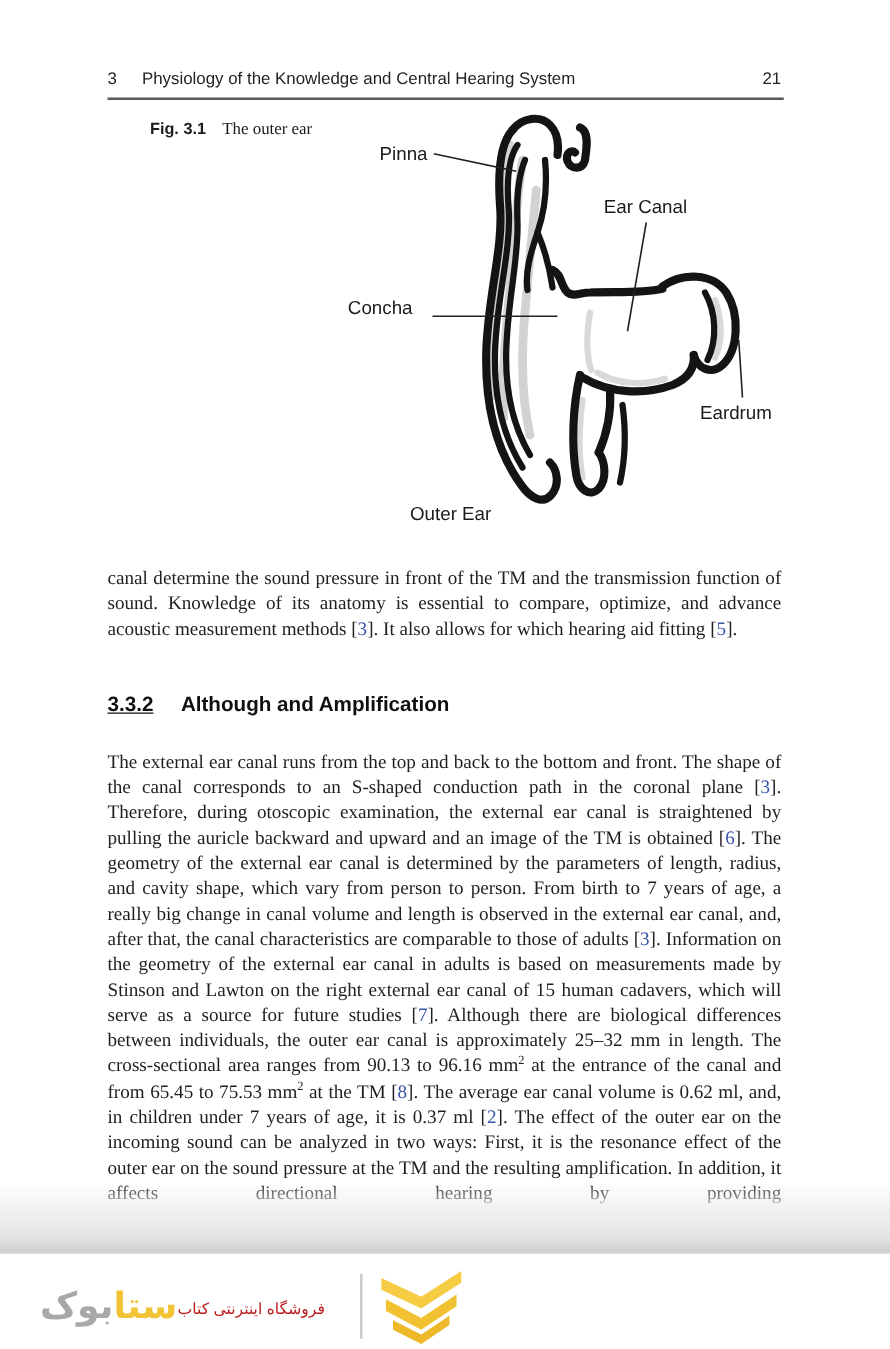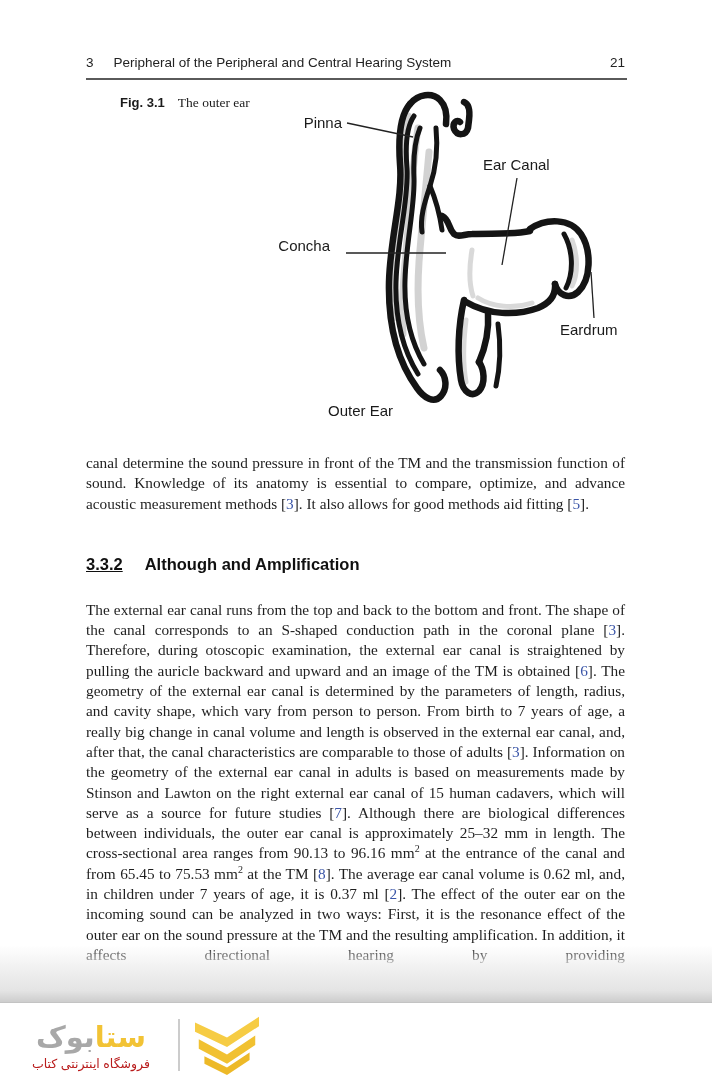--- a/index.html
+++ b/index.html
@@ -66,21 +66,21 @@
     position:absolute;left:0;top:945px;width:712px;height:57px;
     background:linear-gradient(180deg, rgba(255,255,255,0) 0%, #efefef 45%, #e4e4e4 80%, #cdcdcd 100%);
     border-bottom:1px solid #c3c3c3;
   }
 
   
   .footer{position:absolute;left:0;top:1003px;width:712px;height:76px;background:#fff;}
   .footer-left{
     position:absolute;left:32px;top:10px;display:flex;align-items:center;
   }
-  .wordmark-col{display:flex;flex-direction:column;align-items:center;margin-right:17px;}
+  .wordmark-col{display:flex;flex-direction:row;align-items:center;margin-right:17px;}
   .wordmark{
     direction:rtl;font-family:"Liberation Sans","DejaVu Sans",sans-serif;
     font-weight:bold;font-size:29px;line-height:34px;white-space:nowrap;
   }
   .wm-gold{color:#F2C335;}
   .wm-gray{color:#A8A8A8;}
   .tagline{
     direction:rtl;font-family:"Liberation Sans","DejaVu Sans",sans-serif;
     font-size:12.5px;color:#b91c1c;margin-top:2px;white-space:nowrap;
   }
@@ -95,21 +95,21 @@
     font-weight:bold;font-size:21px;letter-spacing:6.5px;color:#161616;
     margin-top:6px;white-space:nowrap;
   }
   .gold{color:#F2B718;}
 </style>
 </head>
 <body>
 
 <div class="page-header">
   <span class="chapter-num">3</span>
-  <span class="chapter-title">Peripheral of the Peripheral and Central Hearing System</span>
+  <span class="chapter-title">Physiology of the Knowledge and Central Hearing System</span>
   <span class="page-num">21</span>
 </div>
 <div class="header-rule"></div>
 
 <div class="fig-caption">
   <span class="lbl">Fig. 3.1</span><span>The outer ear</span>
 </div>
 
 <svg class="ear-svg" width="380" height="348" viewBox="0 0 380 348">
 
@@ -144,21 +144,21 @@
   <line class="ptr" x1="331" y1="184" x2="334" y2="230"></line>
 
   <text x="82" y="40" text-anchor="end">Pinna</text>
   <text x="223" y="82">Ear Canal</text>
   <text x="70" y="163" text-anchor="end">Concha</text>
   <text x="300" y="247">Eardrum</text>
   <text x="68" y="328">Outer Ear</text>
 </svg>
 
 <div class="content">
-  <p class="para"><span>canal determine the sound pressure in front of the TM and the transmission function of sound. Knowledge of its anatomy is essential to compare, optimize, and advance acoustic measurement methods [</span><span class="cite">3</span><span>]. It also allows for good methods aid fitting [</span><span class="cite">5</span><span>].</span></p>
+  <p class="para"><span>canal determine the sound pressure in front of the TM and the transmission function of sound. Knowledge of its anatomy is essential to compare, optimize, and advance acoustic measurement methods [</span><span class="cite">3</span><span>]. It also allows for which hearing aid fitting [</span><span class="cite">5</span><span>].</span></p>
   <div class="section-heading">
     <span class="num">3.3.2</span><span>Although and Amplification</span>
   </div>
   <p class="para last-justify"><span>The external ear canal runs from the top and back to the bottom and front. The shape of the canal corresponds to an S-shaped conduction path in the coronal plane [</span><span class="cite">3</span><span>]. Therefore, during otoscopic examination, the external ear canal is straightened by pulling the auricle backward and upward and an image of the TM is obtained [</span><span class="cite">6</span><span>]. The geometry of the external ear canal is determined by the parameters of length, radius, and cavity shape, which vary from person to person. From birth to 7 years of age, a really big change in canal volume and length is observed in the external ear canal, and, after that, the canal characteristics are comparable to those of adults [</span><span class="cite">3</span><span>]. Information on the geometry of the external ear canal in adults is based on measurements made by Stinson and Lawton on the right external ear canal of 15 human cadavers, which will serve as a source for future studies [</span><span class="cite">7</span><span>]. Although there are biological differences between individuals, the outer ear canal is approximately 25–32 mm in length. The cross-sectional area ranges from 90.13 to 96.16 mm</span><sup>2</sup><span> at the entrance of the canal and from 65.45 to 75.53 mm</span><sup>2</sup><span> at the TM [</span><span class="cite">8</span><span>]. The average ear canal volume is 0.62 ml, and, in children under 7 years of age, it is 0.37 ml [</span><span class="cite">2</span><span>]. The effect of the outer ear on the incoming sound can be analyzed in two ways: First, it is the resonance effect of the outer ear on the sound pressure at the TM and the resulting amplification. In addition, it affects directional hearing by providing</span></p>
 </div>
 
 <div class="bottom-shadow"></div>
 
 <div class="footer">
   <div class="footer-left">

